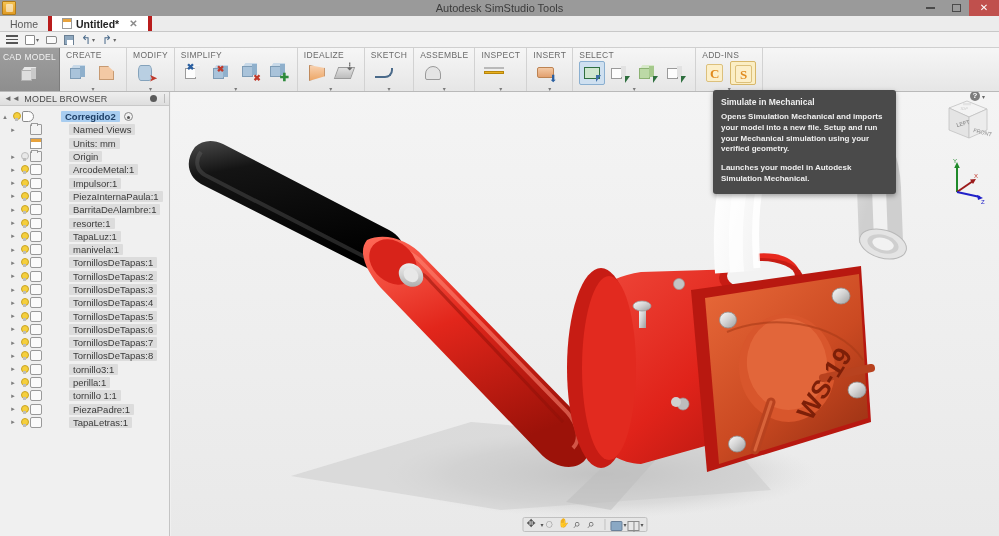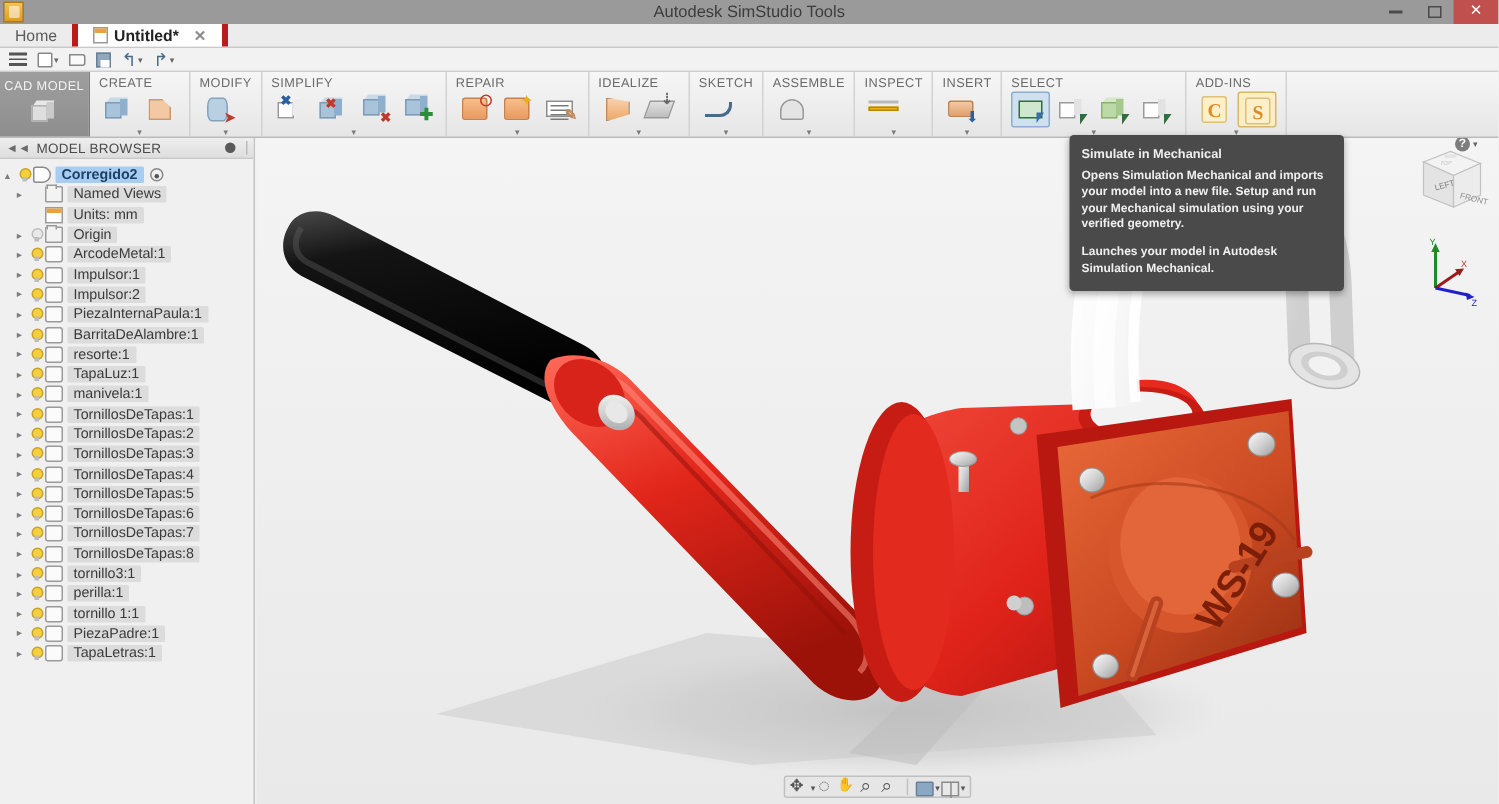--- a/index.html
+++ b/index.html
@@ -197,20 +197,21 @@
   }
   .node .compico{ background:#fbfbfb; border:1px solid #9a9a9a; border-radius:2px; }
   .node .folderico{ background:#f3f3f3; border:1px solid #9a9a9a; border-radius:1px;}
   .node .folderico:after{content:"";position:absolute;left:0;top:-2px;width:5px;height:2px;background:#f3f3f3;border:1px solid #9a9a9a;border-bottom:none;}
   .node .docico{ background:#fff; border:1px solid #9a9a9a; }
   .node .docico:after{content:"";position:absolute;left:0;top:0;width:100%;height:3px;background:#e8a33d;}
   .node .asmico{ background:#fdfdfd; border:1px solid #8a8a8a; border-radius:2px 6px 6px 2px;}
   .node .lbl {
     background:#dcdcdc; padding:0 4px; border-radius:1px; line-height:11px;
     font-size:9.5px;
+    margin-left:24px;
   }
   .node.root .lbl { background:#a8cdf0; font-weight:bold; color:#1e3f66; }
   .node .endmark { width:9px; height:9px; border:1px solid #888; border-radius:50%;
       margin-left:4px; position:relative; flex:none; }
   .node .endmark:after{ content:""; position:absolute; left:2.5px; top:2.5px; width:3px; height:3px;
       background:#555; border-radius:50%;}
   .node.lvl1 { padding-left:8px; }
 
   
   .canvas {
@@ -393,43 +394,20 @@
               <span class="f top"></span>
               <span class="f fr"></span>
               <span class="f sd"></span>
             </span>
           <span class="badge plus">✚</span>
         </div>
       </div>
       <div class="rib-dd">▾</div>
     </div>
 
-    <div class="rib-group">
-      <div class="rib-title">REPAIR</div>
-      <div class="rib-items">
-        <div class="ric">
-          <span class="orange-blk"></span>
-          <span class="mag"></span>
-        </div>
-        <div class="ric">
-          <span class="orange-blk"></span>
-          <span class="badge star">✦</span>
-        </div>
-        <div class="ric">
-          <span class="lines">
-              <i></i>
-              <i></i>
-              <i></i>
-              <i></i>
-            </span>
-          <span class="badge" style="right:1px;bottom:2px;color:#c08a5c;font-size:10px">✎</span>
-        </div>
-      </div>
-      <div class="rib-dd">▾</div>
-    </div>
 
     <div class="rib-group">
       <div class="rib-title">IDEALIZE</div>
       <div class="rib-items">
         <div class="ric">
           <span class="flag"></span>
         </div>
         <div class="ric">
           <span class="stack"></span>
           <span class="badge" style="right:4px;top:1px;color:#6a6a6a;font-size:10px">⇣</span>
@@ -569,26 +547,20 @@
           <span class="arrow">▸</span>
           <span class="bulb"></span>
           <span class="compico"></span>
           <span class="lbl">ArcodeMetal:1</span>
         </div>
         <div class="node lvl1">
           <span class="arrow">▸</span>
           <span class="bulb"></span>
           <span class="compico"></span>
           <span class="lbl">Impulsor:1</span>
-        </div>
-        <div class="node lvl1">
-          <span class="arrow">▸</span>
-          <span class="bulb"></span>
-          <span class="compico"></span>
-          <span class="lbl">Impulsor:2</span>
         </div>
         <div class="node lvl1">
           <span class="arrow">▸</span>
           <span class="bulb"></span>
           <span class="compico"></span>
           <span class="lbl">PiezaInternaPaula:1</span>
         </div>
         <div class="node lvl1">
           <span class="arrow">▸</span>
           <span class="bulb"></span>

